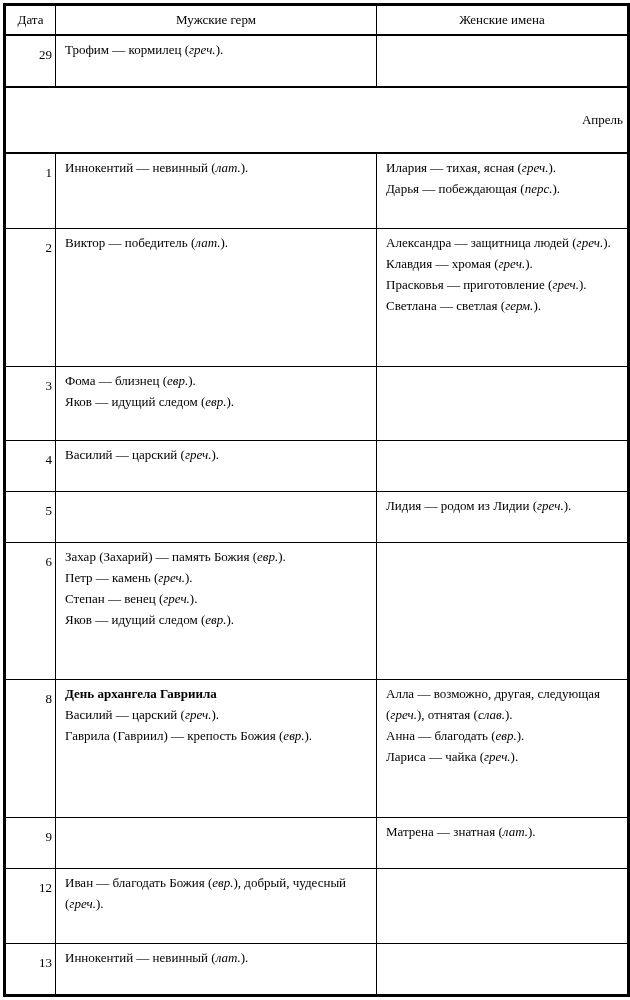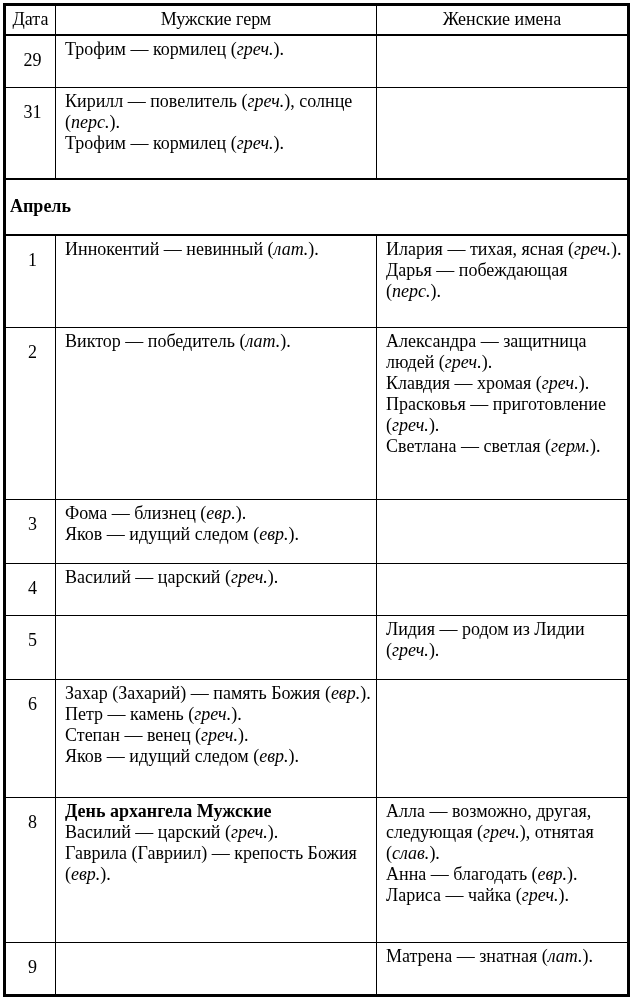--- a/index.html
+++ b/index.html
@@ -21,45 +21,45 @@
     width: 100%;
     height: 994px;
     border-collapse: collapse;
     table-layout: fixed;
     border: 3px solid #000000;
   }
   .calendar th,
   .calendar td {
     border: 1.5px solid #000000;
     vertical-align: top;
-    font-size: 18px;
+    font-size: 13px;
     line-height: 21px;
     font-weight: normal;
   }
   .calendar thead th {
     text-align: center;
     padding: 3px 4px 4px 4px;
     border-bottom-width: 2px;
     vertical-align: middle;
   }
   .calendar th.col-date {
     text-align: center;
   }
   td.date-cell {
-    padding: 14px 3px 4px 7px;
-    text-align: center;
+    padding: 8px 3px 4px 7px;
+    text-align: right;
   }
   td.names-cell {
     padding: 3px 5px 4px 9px;
   }
   tr.section-row td {
     border-top-width: 2px;
     border-bottom-width: 2px;
-    text-align: left;
-    font-weight: bold;
+    text-align: right;
+    font-weight: normal;
     padding: 10px 4px 11px 4px;
     vertical-align: middle;
   }
   .name-entry {
     margin: 0;
   }
   .bold-line {
     font-weight: bold;
   }
   .name-entry i {
@@ -80,28 +80,20 @@
       <tr>
         <th class="col-date">Дата</th>
         <th>Мужские герм</th>
         <th>Женские имена</th>
       </tr>
     </thead>
     <tbody id="rows">
         <tr>
           <td class="date-cell">29</td>
           <td class="names-cell">
-            <div class="name-entry">Трофим — кормилец (<i>греч.</i>).</div>
-          </td>
-          <td class="names-cell"></td>
-        </tr>
-        <tr>
-          <td class="date-cell">31</td>
-          <td class="names-cell">
-            <div class="name-entry">Кирилл — повелитель (<i>греч.</i>), солнце (<i>перс.</i>).</div>
             <div class="name-entry">Трофим — кормилец (<i>греч.</i>).</div>
           </td>
           <td class="names-cell"></td>
         </tr>
         <tr class="section-row">
           <td colspan="3">Апрель</td>
         </tr>
         <tr>
           <td class="date-cell">1</td>
           <td class="names-cell">
@@ -152,32 +144,46 @@
             <div class="name-entry">Захар (Захарий) — память Божия (<i>евр.</i>).</div>
             <div class="name-entry">Петр — камень (<i>греч.</i>).</div>
             <div class="name-entry">Степан — венец (<i>греч.</i>).</div>
             <div class="name-entry">Яков — идущий следом (<i>евр.</i>).</div>
           </td>
           <td class="names-cell"></td>
         </tr>
         <tr>
           <td class="date-cell">8</td>
           <td class="names-cell">
-            <div class="name-entry bold-line">День архангела Мужские</div>
+            <div class="name-entry bold-line">День архангела Гавриила</div>
             <div class="name-entry">Василий — царский (<i>греч.</i>).</div>
             <div class="name-entry">Гаврила (Гавриил) — крепость Божия (<i>евр.</i>).</div>
           </td>
           <td class="names-cell">
             <div class="name-entry">Алла — возможно, другая, следующая (<i>греч.</i>), отнятая (<i>слав.</i>).</div>
             <div class="name-entry">Анна — благодать (<i>евр.</i>).</div>
             <div class="name-entry">Лариса — чайка (<i>греч.</i>).</div>
           </td>
         </tr>
         <tr>
           <td class="date-cell">9</td>
           <td class="names-cell"></td>
           <td class="names-cell">
             <div class="name-entry">Матрена — знатная (<i>лат.</i>).</div>
           </td>
         </tr>
+        <tr>
+          <td class="date-cell">12</td>
+          <td class="names-cell">
+            <div class="name-entry">Иван — благодать Божия (<i>евр.</i>), добрый, чудесный (<i>греч.</i>).</div>
+          </td>
+          <td class="names-cell"></td>
+        </tr>
+        <tr>
+          <td class="date-cell">13</td>
+          <td class="names-cell">
+            <div class="name-entry">Иннокентий — невинный (<i>лат.</i>).</div>
+          </td>
+          <td class="names-cell"></td>
+        </tr>
       </tbody>
   </table>
 </div>
 
 </body></html>

